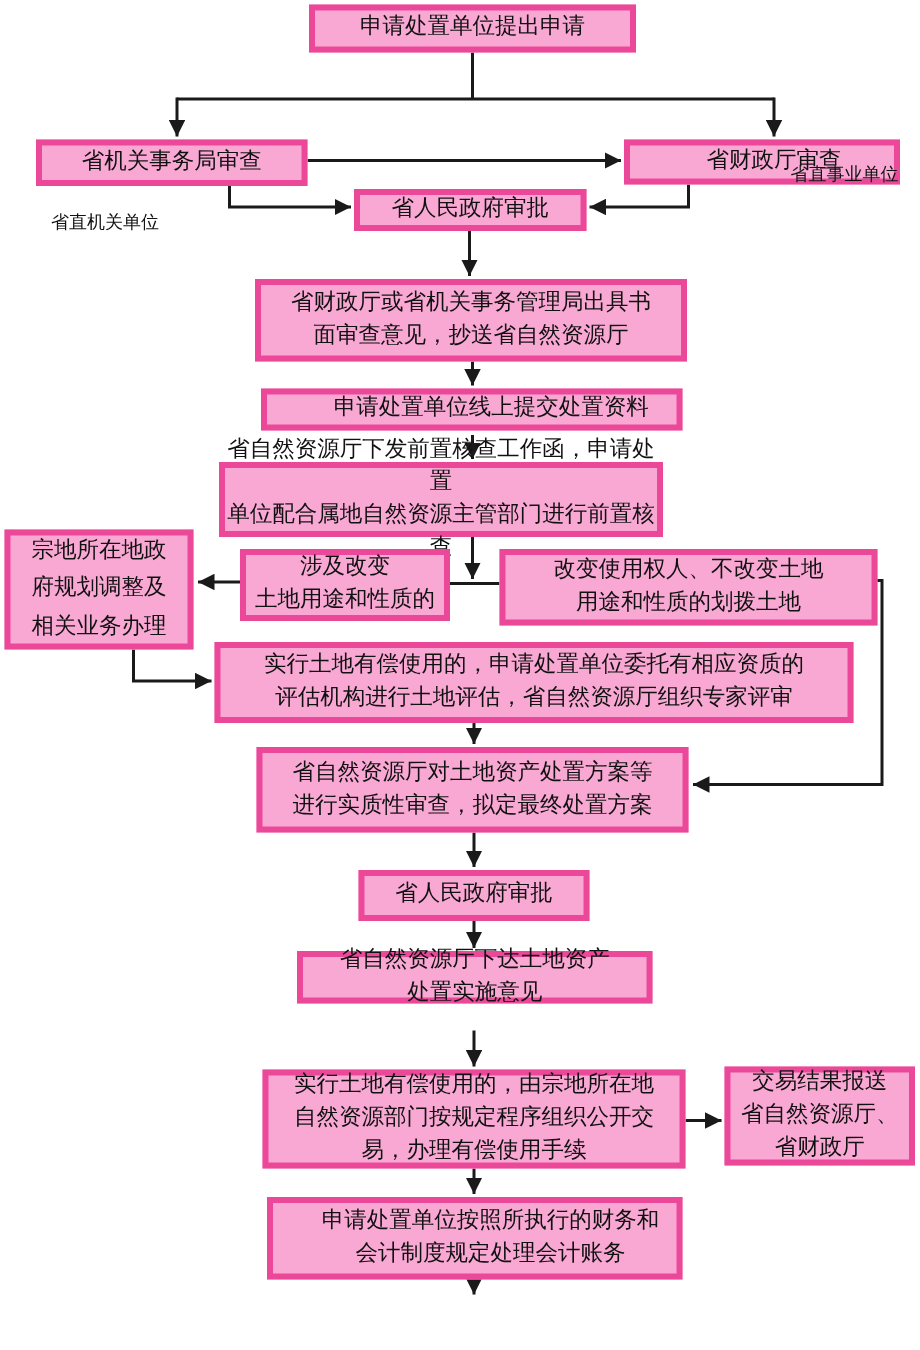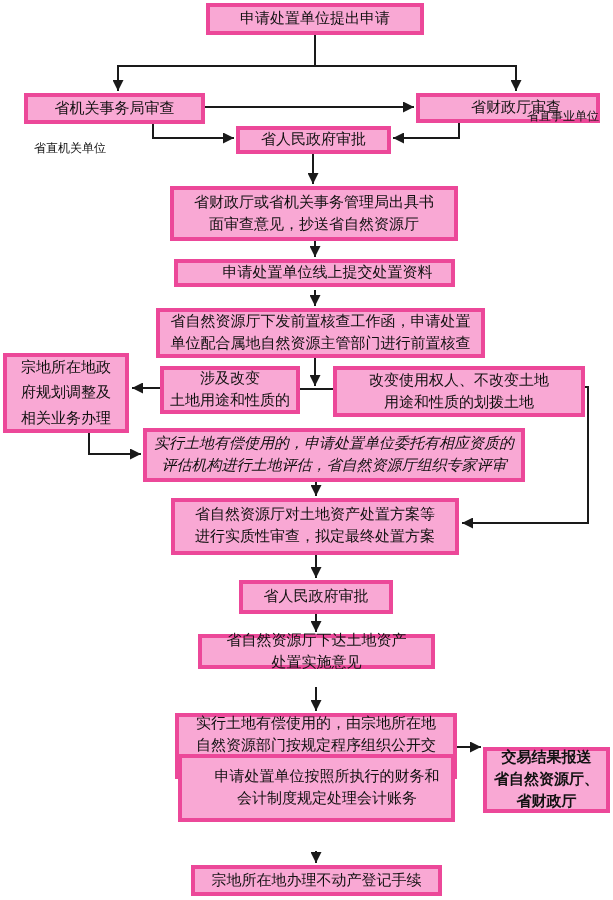--- a/index.html
+++ b/index.html
@@ -31,31 +31,31 @@
     white-space:nowrap;
     z-index:3;
   }
   
   #n-apply        {left:206px;top:3px;  width:218px;height:32px;}
   #n-org-review   {left:24px; top:93px; width:181px;height:31px;}
   #n-fin-review   {left:416px;top:93px; width:184px;height:30px;padding-left:16px;}
   #n-gov-approve1 {left:236px;top:126px;width:155px;height:28px;}
   #n-opinion      {left:170px;top:186px;width:288px;height:55px;}
   #n-submit       {left:174px;top:259px;width:281px;height:28px;padding-left:26px;}
-  #n-precheck     {left:156px;top:308px;width:329px;height:50px;text-align:center;}
+  #n-precheck     {left:146px;top:308px;width:296px;height:50px;text-align:center;}
   #n-planning     {left:3px;  top:353px;width:126px;height:80px;line-height:1.7;}
   #n-change-use   {left:160px;top:366px;width:140px;height:48px;}
   #n-change-holder{left:333px;top:366px;width:252px;height:51px;}
-  #n-evaluation   {left:143px;top:428px;width:382px;height:54px;font-style:italic;}
-  #n-substantive  {left:171px;top:498px;width:288px;height:57px;font-family:Liberation Mono, monospace;}
+  #n-evaluation   {left:143px;top:428px;width:426px;height:54px;}
+  #n-substantive  {left:171px;top:498px;width:288px;height:57px;}
   #n-gov-approve2 {left:239px;top:580px;width:154px;height:34px;}
   #n-implement    {left:198px;top:634px;width:237px;height:35px;}
   #n-trade        {left:175px;top:713px;width:282px;height:66px;}
-  #n-report       {left:483px;top:747px;width:127px;height:66px;font-weight:bold;}
-  #n-accounting   {left:178px;top:754px;width:277px;height:68px;padding-left:21px;}
+  #n-report       {left:483px;top:711px;width:127px;height:66px;}
+  #n-accounting   {left:178px;top:798px;width:277px;height:55px;padding-left:21px;}
   #n-registration {left:191px;top:865px;width:251px;height:31px;}
   #lbl-left-branch {left:34px; top:94px;margin-top:48px;}
   #lbl-right-branch{left:527px;top:70px;margin-top:40px;}
 </style>
 </head>
 <body>
 
 <div id="stage">
 
   <svg id="wires" viewBox="0 0 613 900" xmlns="http://www.w3.org/2000/svg">
@@ -120,15 +120,14 @@
   <div class="node" id="n-implement">省自然资源厅下达土地资产
 处置实施意见</div>
   <div class="node" id="n-trade">实行土地有偿使用的，由宗地所在地
 自然资源部门按规定程序组织公开交
 易，办理有偿使用手续</div>
   <div class="node" id="n-report">交易结果报送
 省自然资源厅、
 省财政厅</div>
   <div class="node" id="n-accounting">申请处置单位按照所执行的财务和
 会计制度规定处理会计账务</div>
-  <div class="node" id="n-registration">宗地所在地办理不动产登记手续</div>
 
 </div>
 
 </body></html>

